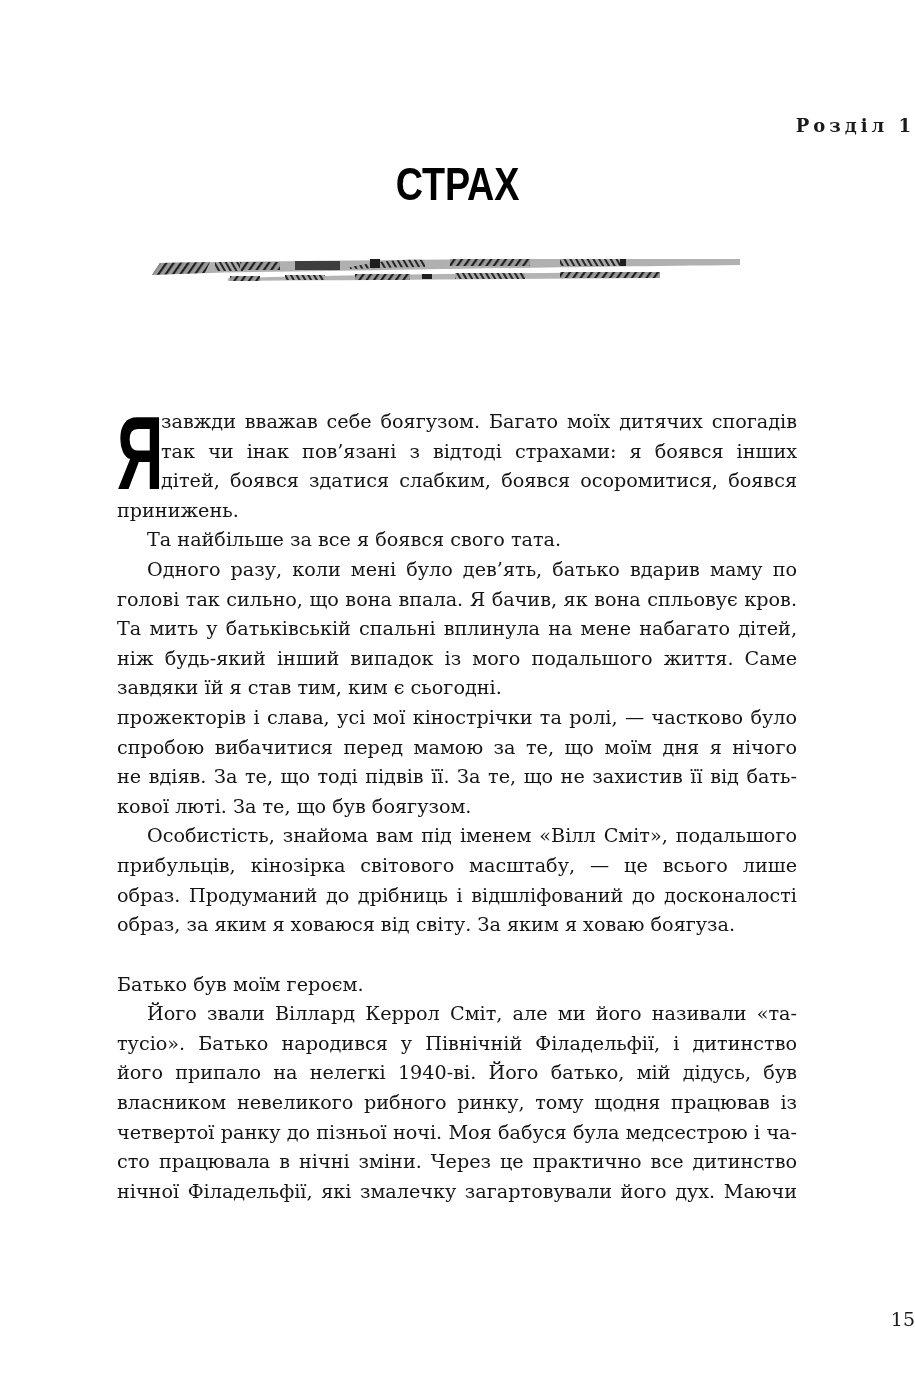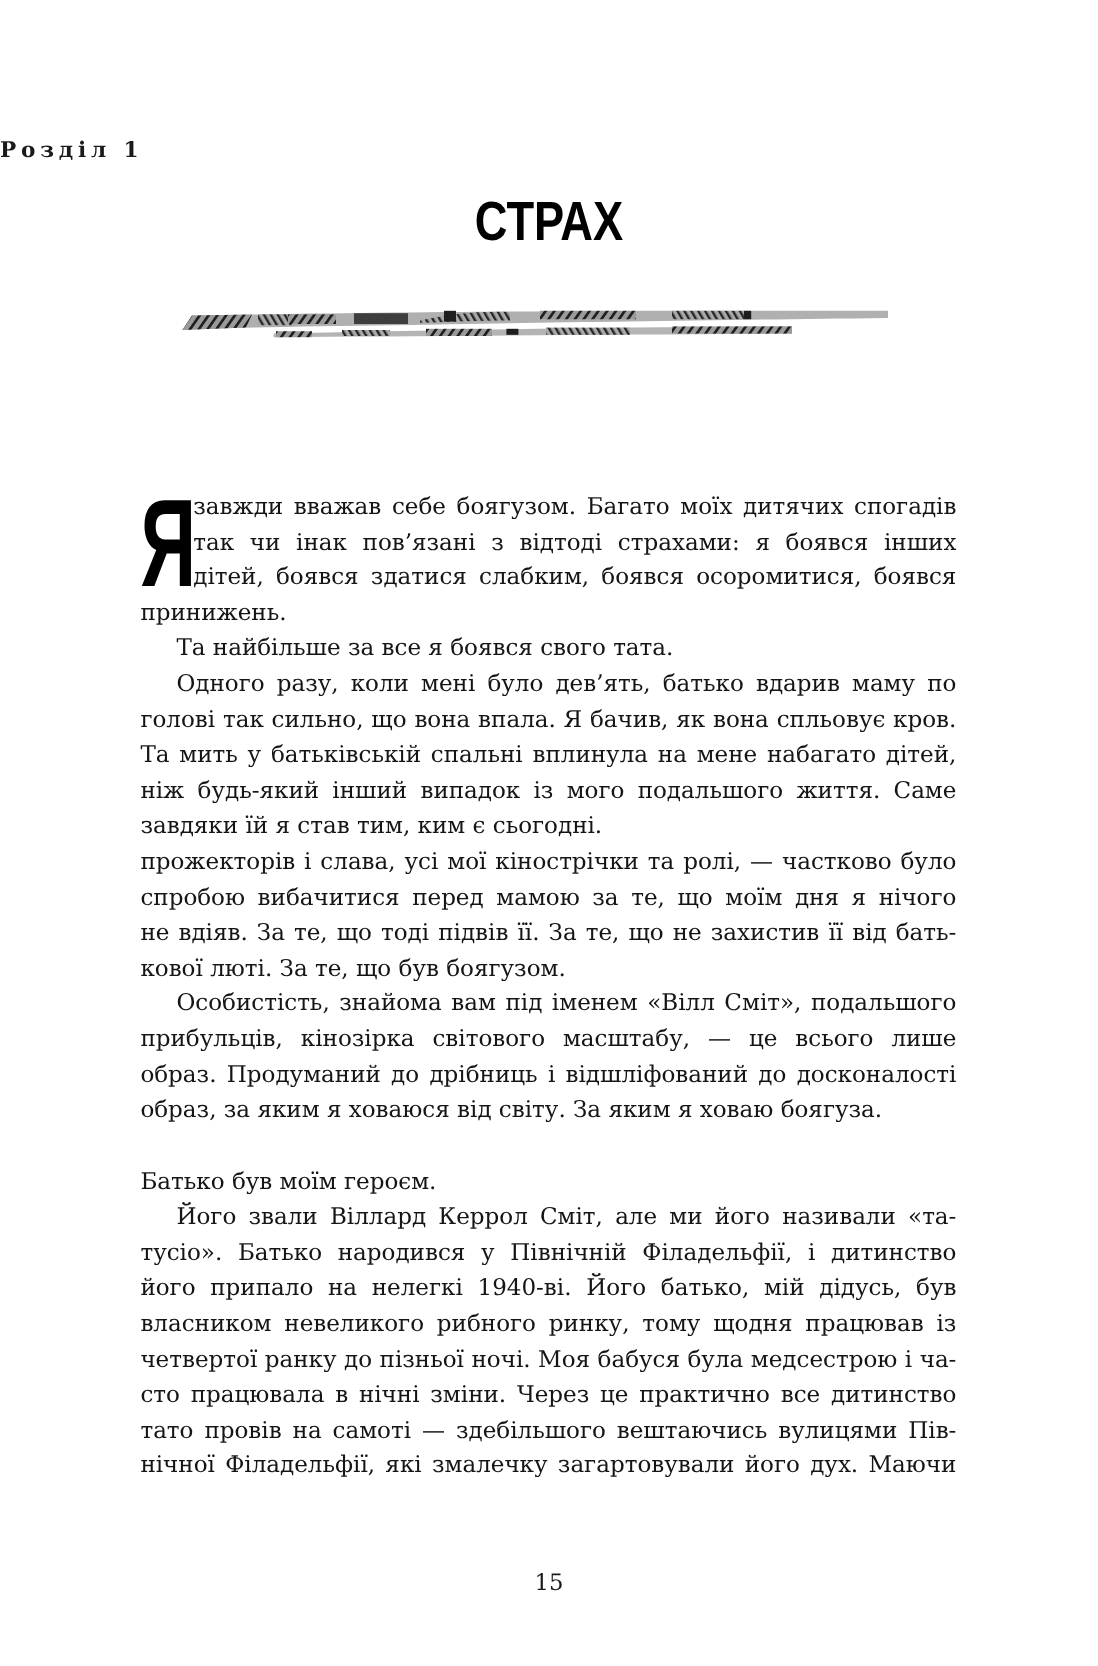--- a/index.html
+++ b/index.html
@@ -2,21 +2,21 @@
 <html><head>
   <meta charset="utf-8">
   <style>
     html, body { margin: 0; padding: 0; background: #ffffff; }
     body {
       width: 915px; height: 1388px; position: relative; overflow: hidden;
       font-family: "DejaVu Serif", "Liberation Serif", serif;
       color: #151515;
     }
     .chapter-label {
-      position: absolute; top: 115px; left: 0; width: 915px; text-align: left;
+      position: absolute; top: 115px; left: 0; width: 915px; text-align: right;
       font-family: "DejaVu Serif", serif; font-weight: bold; font-size: 18px;
       letter-spacing: 4px; color: #1a1a1a;
     }
     .chapter-title {
       position: absolute; top: 157px; left: 0; width: 915px; text-align: center;
       font-family: "Liberation Sans", sans-serif; font-weight: bold; font-size: 46px;
       letter-spacing: 0px; color: #000; transform: scaleX(0.82); transform-origin: center;
       line-height: 54px;
     }
     .ornament { position: absolute; left: 150px; top: 253px; width: 590px; height: 30px; }
@@ -31,21 +31,21 @@
     .line.last { text-align-last: left; }
     .line.indent { padding-left: 30px; }
     .line.drop { padding-left: 44px; }
     .drop-cap {
       position: absolute; left: 117px; top: 414px; width: 42px; height: 78px;
       font-family: "Liberation Sans", sans-serif; font-weight: bold; font-size: 104px;
       line-height: 78px; color: #000; transform: scaleX(0.62); transform-origin: left top;
     }
     .gap { height: 30px; }
     .page-number {
-      position: absolute; top: 1308px; left: 0; width: 915px; text-align: center;
+      position: absolute; top: 1308px; left: 0; width: 915px; text-align: right;
       font-size: 19px; color: #1a1a1a;
     }
   </style>
 </head>
 <body>
 
 <div class="chapter-label">Розділ 1</div>
 <div class="chapter-title">СТРАХ</div>
 
 <svg class="ornament" viewBox="0 0 590 30" xmlns="http://www.w3.org/2000/svg">
@@ -122,18 +122,17 @@
     <span class="line last">Батько був моїм героєм.</span>
   </div>
 
   <div>
     <span class="line indent">Його звали Віллард Керрол Сміт, але ми його називали «та-</span>
     <span class="line">тусіо». Батько народився у Північній Філадельфії, і дитинство</span>
     <span class="line">його припало на нелегкі 1940-ві. Його батько, мій дідусь, був</span>
     <span class="line">власником невеликого рибного ринку, тому щодня працював із</span>
     <span class="line">четвертої ранку до пізньої ночі. Моя бабуся була медсестрою і ча-</span>
     <span class="line">сто працювала в нічні зміни. Через це практично все дитинство</span>
-    <span class="line">тато провів на самоті — здебільшого вештаючись вулицями Пів-</span>
     <span class="line">нічної Філадельфії, які змалечку загартовували його дух. Маючи</span>
   </div>
 </div>
 
 <div class="page-number">15</div>
 
 </body></html>

